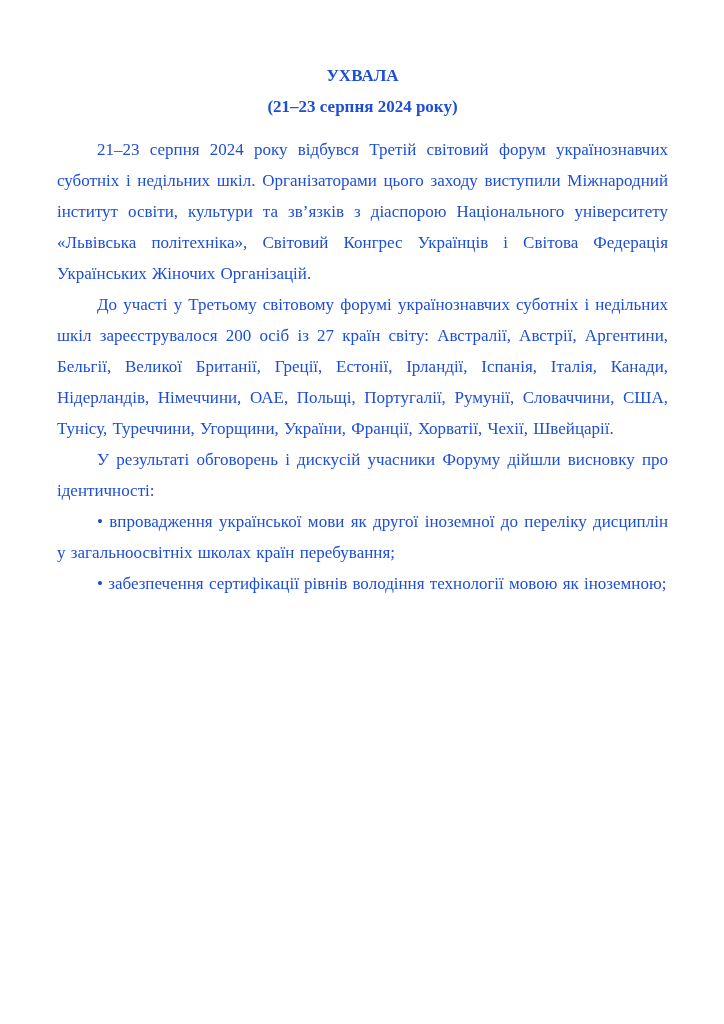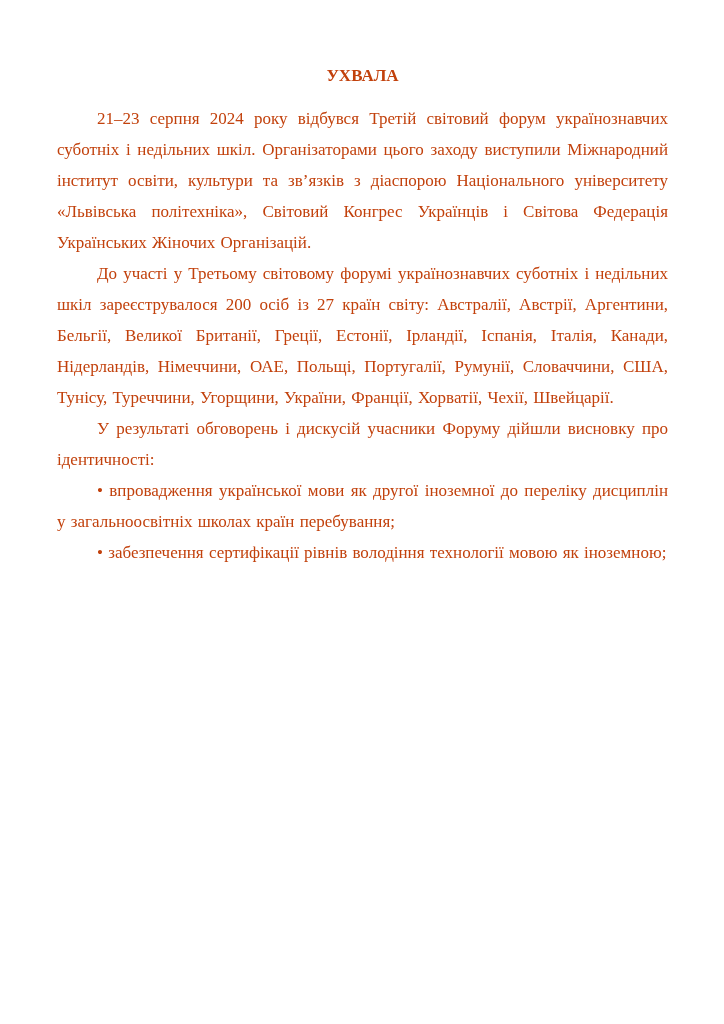--- a/index.html
+++ b/index.html
@@ -10,21 +10,21 @@
   .page {
     position: relative;
     width: 724px;
     height: 1024px;
     box-sizing: border-box;
     background: #ffffff;
     padding: 60px 56px 0 57px;
     font-family: "Liberation Serif", "DejaVu Serif", serif;
     font-size: 17px;
     line-height: 31px;
-    color: #c2410c;
+    color: #1d4ed8;
     overflow: hidden;
   }
   .heading {
     text-align: center;
     font-weight: bold;
     margin: 0;
   }
   .para {
     margin: 0;
     text-align: justify;
@@ -33,20 +33,21 @@
   }
   .para.first-body {
     margin-top: 12px;
   }
 </style>
 </head>
 <body>
 
 <div class="page">
   <p class="heading">УХВАЛА</p>
+  <p class="heading">(21–23 серпня 2024 року)</p>
 
   <p class="para first-body">21–23 серпня 2024 року відбувся Третій світовий форум українознавчих суботніх і недільних шкіл. Організаторами цього заходу виступили Міжнародний інститут освіти, культури та зв’язків з діаспорою Національного університету «Львівська політехніка», Світовий Конгрес Українців і Світова Федерація Українських Жіночих Організацій.</p>
   <p class="para">До участі у Третьому світовому форумі українознавчих суботніх і недільних шкіл зареєструвалося 200 осіб із 27 країн світу: Австралії, Австрії, Аргентини, Бельгії, Великої Британії, Греції, Естонії, Ірландії, Іспанія, Італія, Канади, Нідерландів, Німеччини, ОАЕ, Польщі, Португалії, Румунії, Словаччини, США, Тунісу, Туреччини, Угорщини, України, Франції, Хорватії, Чехії, Швейцарії.</p>
   <p class="para">У результаті обговорень і дискусій учасники Форуму дійшли висновку про ідентичності:</p>
 
   <p class="para">• впровадження української мови як другої іноземної до переліку дисциплін у загальноосвітніх школах країн перебування;</p>
   <p class="para">• забезпечення сертифікації рівнів володіння технології мовою як іноземною;</p>
 </div>
 
 </body></html>

